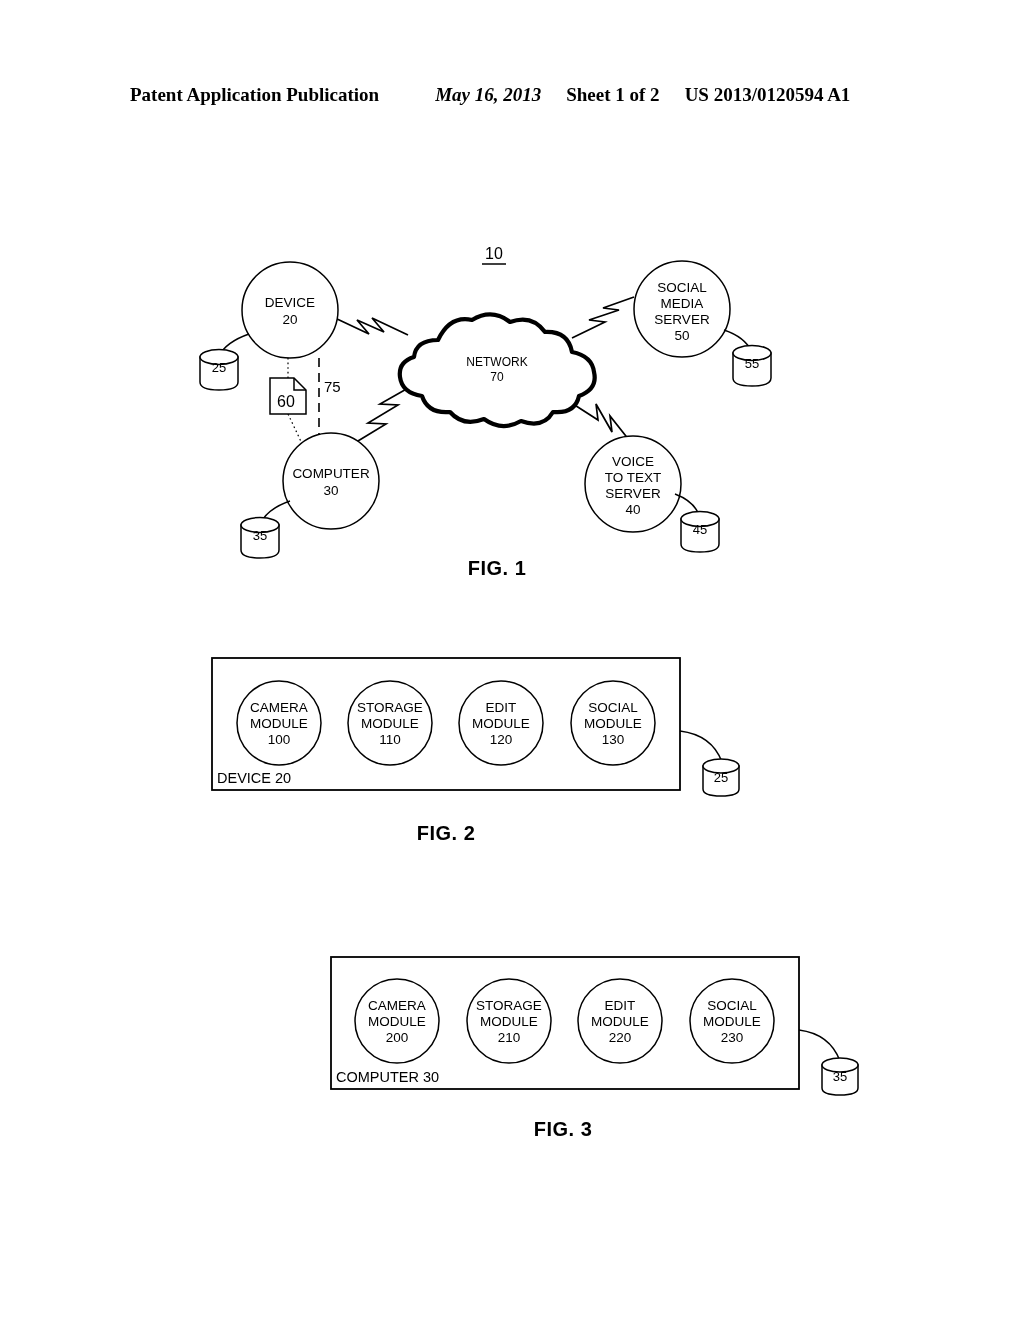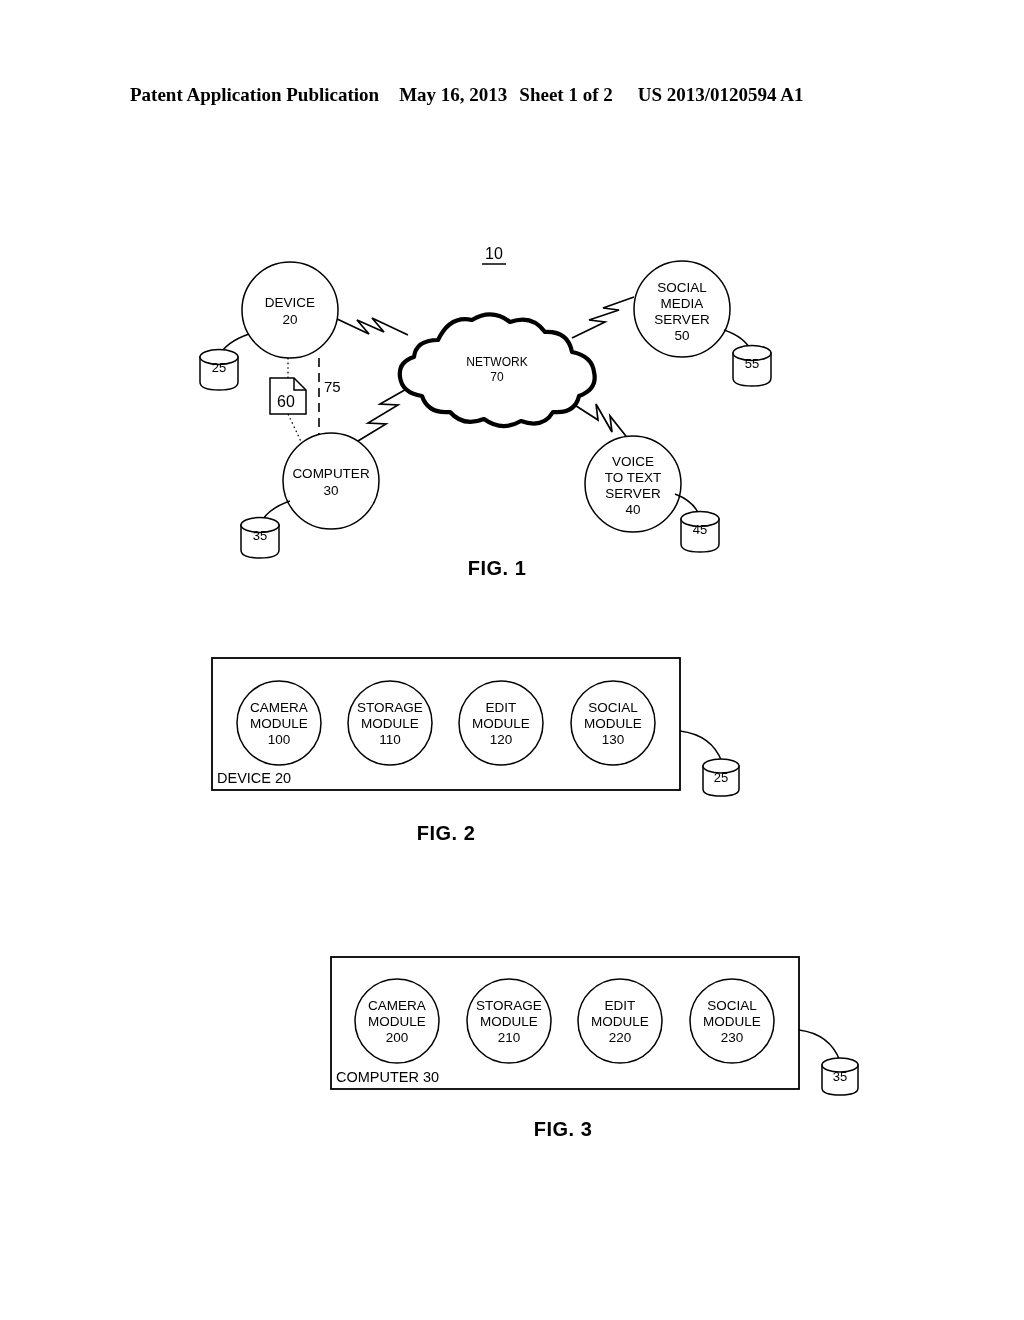--- a/index.html
+++ b/index.html
@@ -26,22 +26,22 @@
     height: 28px;
     font-family: "Liberation Serif", serif;
     font-weight: bold;
     font-size: 19px;
     letter-spacing: 0px;
     white-space: nowrap;
     display: flex;
     align-items: flex-start;
   }
   .hdr-pub   { }
-  .hdr-date  { margin-left: 20px; }
-  .hdr-sheet { margin-left: 12px; }
+  .hdr-date  { margin-left: 56px; font-style: italic; }
+  .hdr-sheet { margin-left: 25px; }
   .hdr-num   { margin-left: 25px; }
 
   
   #stage {
     position: absolute;
     left: 0;
     top: 0;
     width: 1024px;
     height: 1244px;
     text-decoration: underline;

